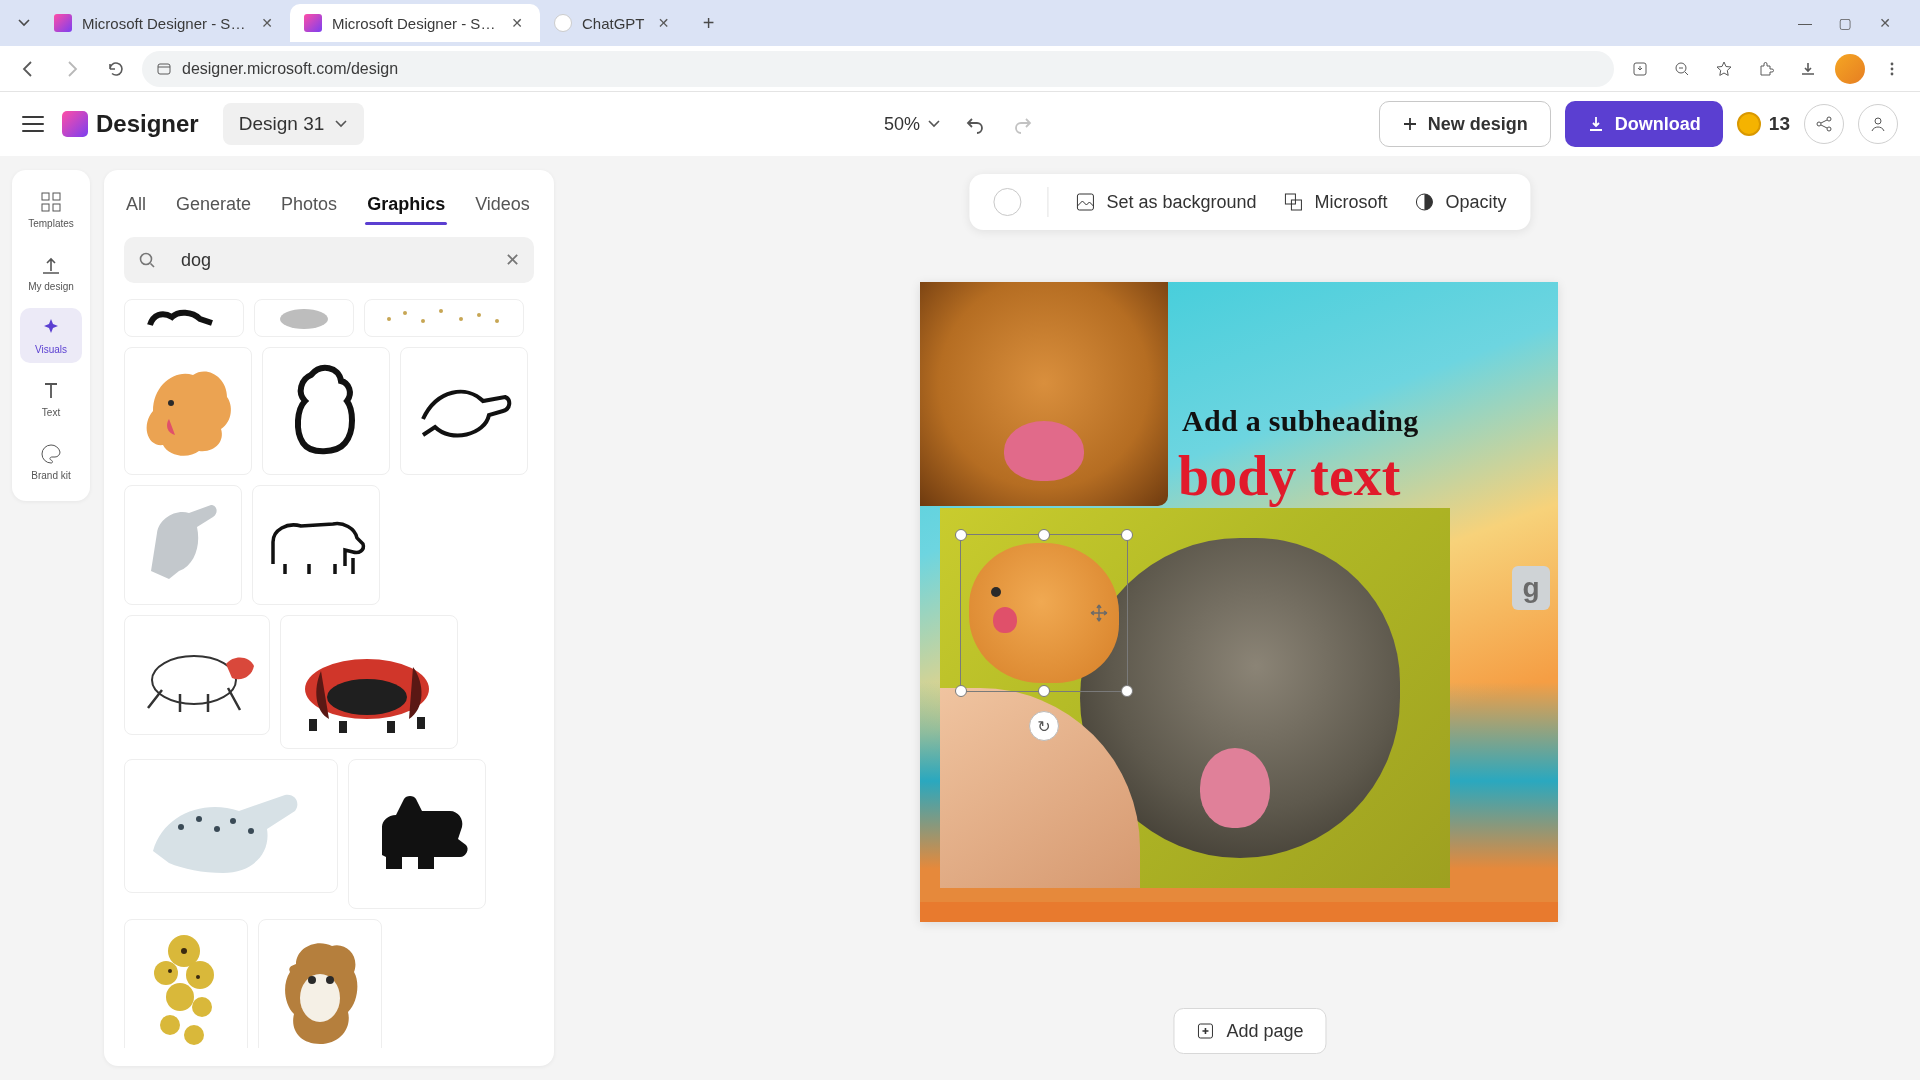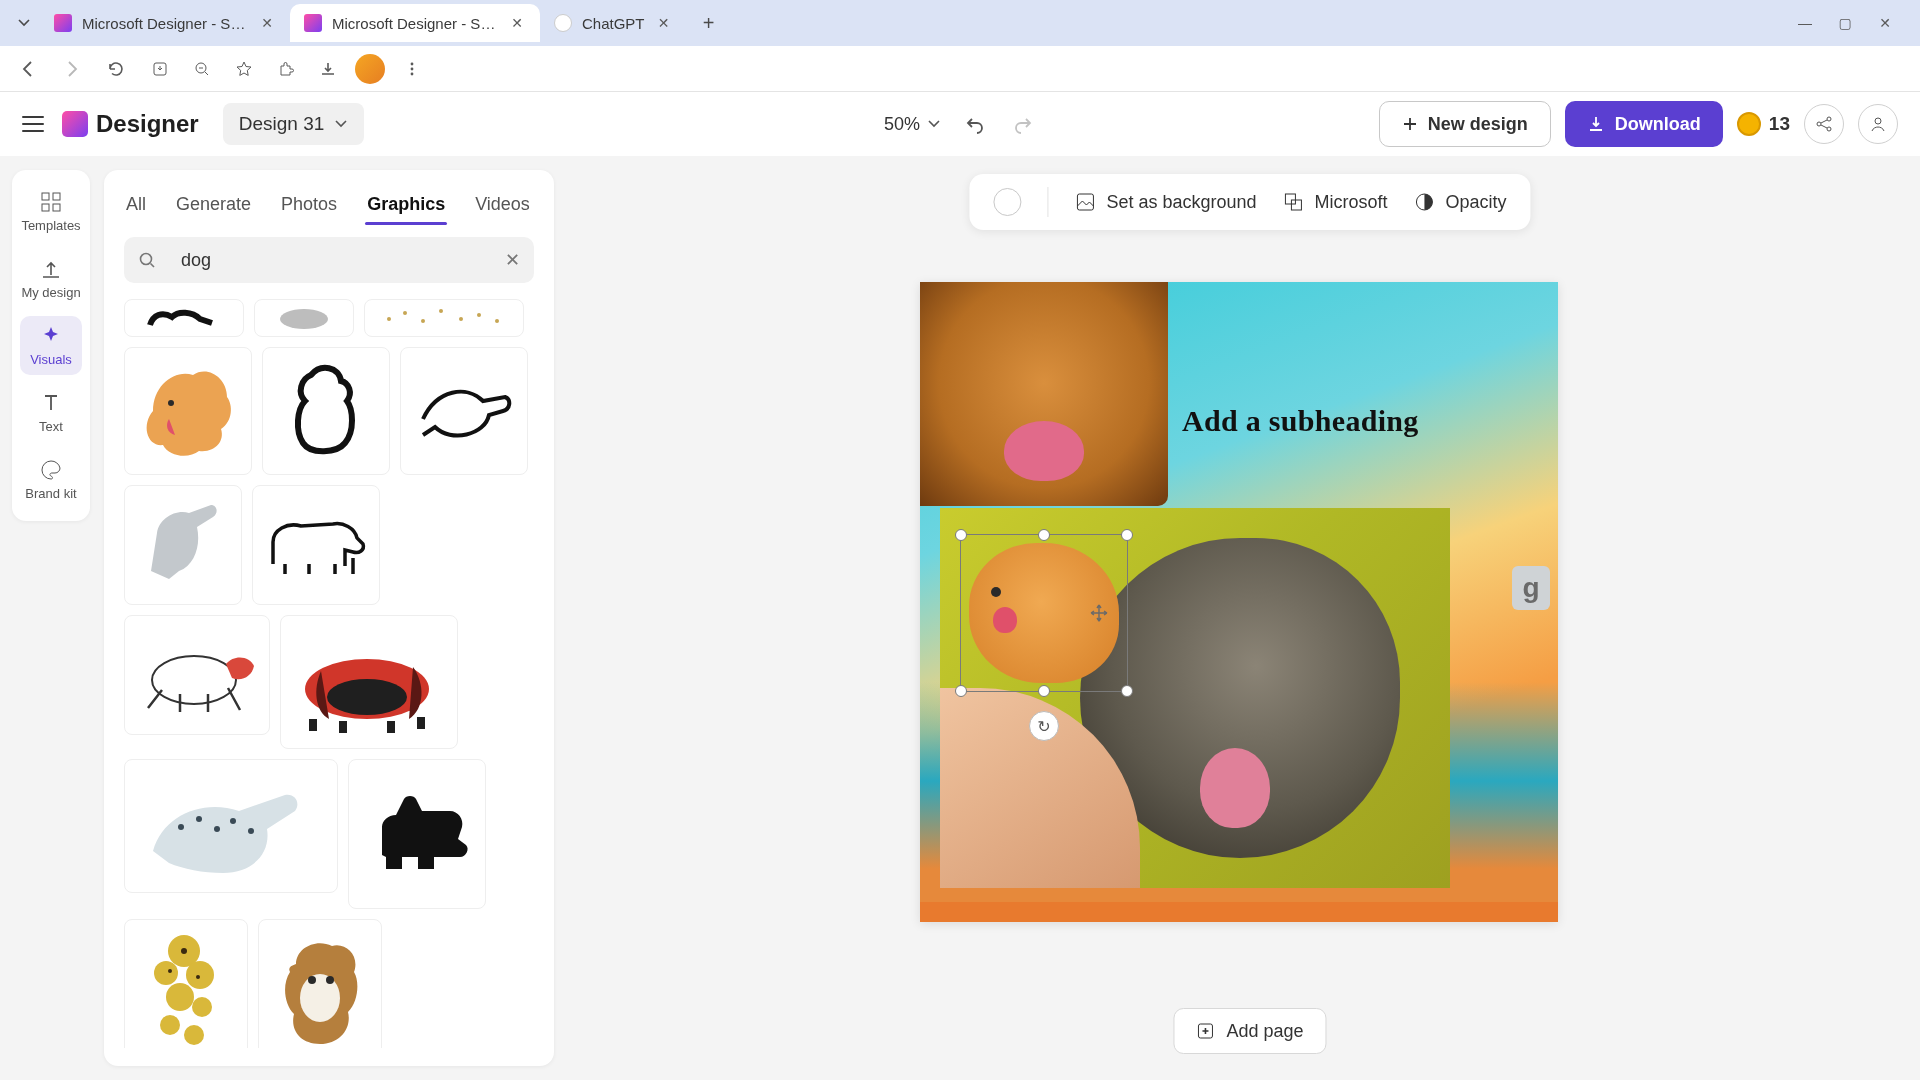--- a/index.html
+++ b/index.html
@@ -46,21 +46,21 @@
 .hdr-icon { width:40px; height:40px; border:1.5px solid #d0d0d0; border-radius:50%; display:flex; align-items:center; justify-content:center; color:#555; }
 
 
 .workspace { position:absolute; top:156px; left:0; right:0; bottom:0; background:#f4f4f4; }
 
 
 .rail { position:absolute; left:12px; top:14px; width:78px; background:#fff; border-radius:14px; box-shadow:0 1px 4px rgba(0,0,0,.06); padding:12px 0; display:flex; flex-direction:column; align-items:center; gap:8px; }
 .rail-item { width:62px; display:flex; flex-direction:column; align-items:center; gap:4px; padding:8px 0; border-radius:10px; color:#555; }
 .rail-item.active { background:#eceaf7; color:#5b3fd1; }
 .rail-item svg { width:24px; height:24px; }
-.rail-label { font-size:13px; }
+.rail-label { font-size:10px; }
 
 
 .panel { position:absolute; left:104px; top:14px; width:450px; bottom:14px; background:#fff; border-radius:14px; box-shadow:0 1px 4px rgba(0,0,0,.06); padding:18px 20px; display:flex; flex-direction:column; }
 .panel-tabs { display:flex; gap:26px; font-size:18px; color:#555; margin-bottom:16px; }
 .panel-tab { padding:6px 2px; position:relative; }
 .panel-tab.active { color:#111; font-weight:700; }
 .panel-tab.active::after { content:""; position:absolute; left:0; right:0; bottom:-4px; height:3px; background:#5b3fd1; border-radius:2px; }
 .search-box { display:flex; align-items:center; height:46px; background:#f1f1f1; border-radius:10px; padding:0 14px; gap:25px; font-size:18px; color:#333; margin-bottom:16px; }
 .search-box input { border:none; background:transparent; outline:none; flex:1; font-size:18px; color:#333; }
 .clear-x { color:#777; font-size:18px; }
@@ -143,20 +143,27 @@
     </div>
     <div class="nav-btn disabled">
       <svg width="18" height="18" viewBox="0 0 18 18">
           <path d="M6 2l7 7-7 7" stroke="#b8b8b8" stroke-width="1.8" fill="none"></path>
         </svg>
     </div>
     <div class="nav-btn">
       <svg width="18" height="18" viewBox="0 0 18 18">
           <path d="M3 9a6 6 0 1 1 2 4.5M3 9V4m0 5h5" stroke="#5a5a5a" stroke-width="1.6" fill="none"></path>
         </svg>
+    </div>
+    <div class="url-box">
+      <svg width="16" height="16" viewBox="0 0 16 16">
+          <rect x="2" y="3" width="12" height="10" rx="2" stroke="#5a5a5a" fill="none"></rect>
+          <path d="M2 6h12" stroke="#5a5a5a"></path>
+        </svg>
+      <span>designer.microsoft.com/design</span>
     </div>
     <div class="addr-actions">
       <div class="ab">
           <svg width="18" height="18" viewBox="0 0 18 18">
             <rect x="3" y="3" width="12" height="12" rx="2" stroke="#5a5a5a" fill="none"></rect>
             <path d="M9 6v4m-2-2l2 2 2-2" stroke="#5a5a5a" fill="none"></path>
           </svg>
         </div>
       <div class="ab">
           <svg width="18" height="18" viewBox="0 0 18 18">
@@ -460,20 +467,21 @@
           </svg>
         <span>Opacity</span>
       </div>
     </div>
 
     <div class="design-canvas">
       <div class="bg-sky"></div>
       <div class="bg-wave"></div>
       <div class="dog-face"></div>
       <div class="subhead">Add a subheading</div>
+      <div class="bodytext">body text</div>
       <div class="glyph-g">g</div>
       <div class="photo">
         <div class="photo-dog"></div>
         <div class="photo-tongue"></div>
         <div class="photo-hand"></div>
       </div>
 
       <div class="sel-box">
         <div class="sel-fill"></div>
         <div class="handle h-tl"></div>

